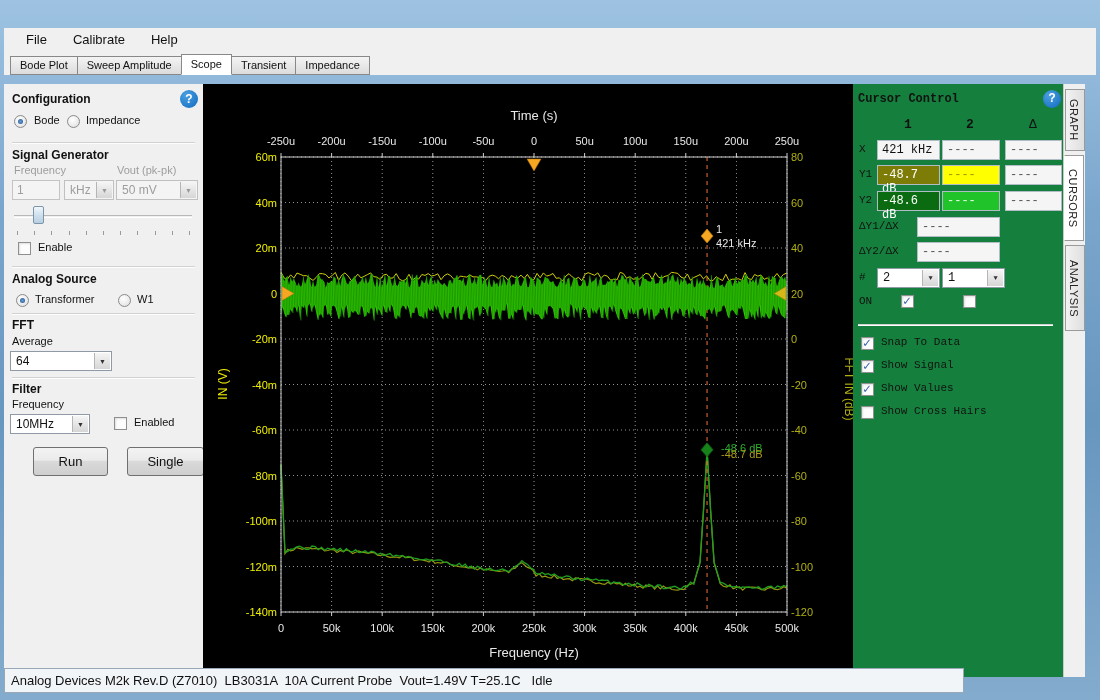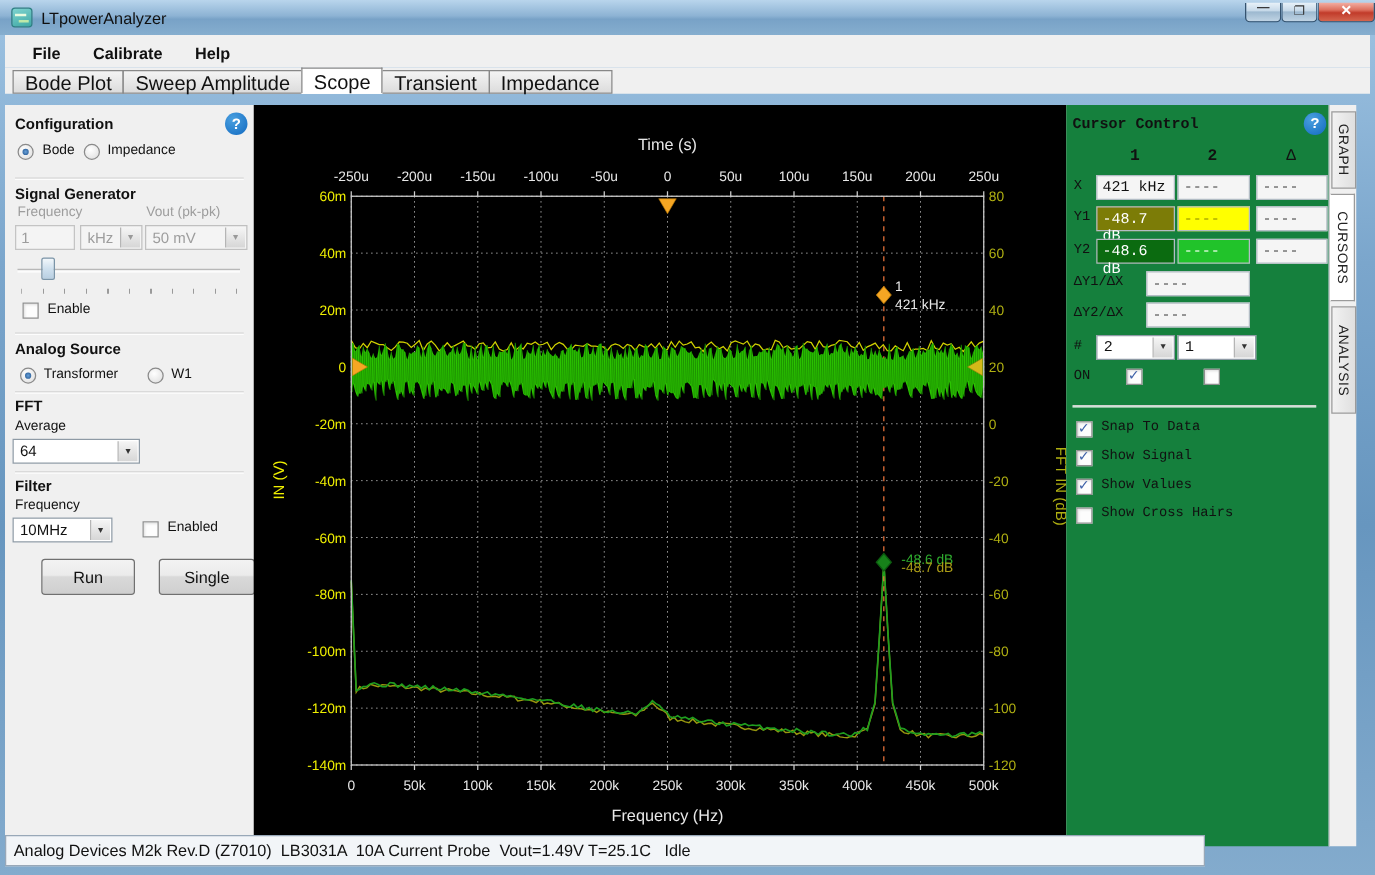--- a/index.html
+++ b/index.html
@@ -18,26 +18,26 @@
   .cap-btn { position:absolute; top:2px; height:16px; border:1px solid #35536f; border-top:none;
              border-radius:0 0 4px 4px; background:linear-gradient(180deg,#e9f2f9,#c5d8e8 45%,#9cb8cf 50%,#c0d4e4);
              color:#333; font-size:10px; text-align:center; line-height:15px; }
   #btn-min { left:996px; width:29px; }
   #btn-max { left:1025px; width:29px; }
   #btn-close { left:1054px; width:46px; background:linear-gradient(180deg,#f3b0a4,#dd6f5d 40%,#c13b2a 55%,#d4664f);
                color:#fff; font-weight:bold; font-size:11px; }
   #btn-min span { position:relative; top:-3px; font-weight:bold; }
   
   #menubar { position:absolute; left:4px; top:28px; width:1092px; height:26px; background:#f0f0f0;
-             display:flex; align-items:flex-end; padding-left:10px; gap:2px;font-weight:bold; }
+             display:flex; align-items:flex-start; padding-left:10px; gap:2px; }
   .menu-item { font-size:13px; color:#111; padding:4px 12px; }
   
   #tabbar { position:absolute; left:4px; top:54px; width:1092px; height:21px; background:#f0f0f0;
             display:flex; align-items:flex-end; padding-left:6px; }
-  .tab { font-size:16px; color:#111; border:1px solid #888; background:linear-gradient(180deg,#f4f4f4,#dcdcdc);
+  .tab { font-size:11px; color:#111; border:1px solid #888; background:linear-gradient(180deg,#f4f4f4,#dcdcdc);
          padding:2px 9px 3px 9px; margin-right:-1px; height:19px; }
   .tab.active { background:#fff; height:21px; border-bottom:1px solid #fff; position:relative; z-index:2; padding-top:3px; }
   
   #main { position:absolute; left:4px; top:84px; width:897px; height:593px; background:#f0f0f0; }
   #left-panel  { position:absolute; left:0; top:0; width:199px; height:593px; background:#f0f0f0; }
   #plot-wrap   { position:absolute; left:199px; top:0; width:650px; height:593px; background:#000; }
   #right-panel { position:absolute; left:849px; top:0; width:210px; height:593px; background:#15803d;font-family:Liberation Mono, monospace; }
   #side-tabs   { position:absolute; left:1059px; top:0; width:22px; height:593px; background:#f0f0f0; border-left:1px solid #c9c9c9; }
   .sec-title { position:absolute; font-size:12px; font-weight:bold; color:#111; }
   .lab  { position:absolute; font-size:11px; color:#111; }
@@ -84,27 +84,20 @@
   #statusbar { position:absolute; left:4px; top:668px; width:960px; height:25px; background:#f2f5f8;
                border:1px solid #98a8b8; display:flex; align-items:center; }
   #status-text { font-size:13px; color:#111; padding-left:6px; white-space:pre; }
   svg text { font-family:"Liberation Sans", sans-serif; }
 </style>
 </head>
 <body>
 
 <div id="win">
 
-  <div id="titlebar">
-    <div id="title-icon"></div>
-    <div id="title-text">LTpowerAnalyzer</div>
-    <div class="cap-btn" id="btn-min"><span>—</span></div>
-    <div class="cap-btn" id="btn-max"><span>❐</span></div>
-    <div class="cap-btn" id="btn-close"><span>✕</span></div>
-  </div>
 
   <div id="menubar">
     <div class="menu-item">File</div>
     <div class="menu-item">Calibrate</div>
     <div class="menu-item">Help</div>
   </div>
 
   <div id="tabbar">
     <div class="tab">Bode Plot</div>
     <div class="tab">Sweep Amplitude</div>

